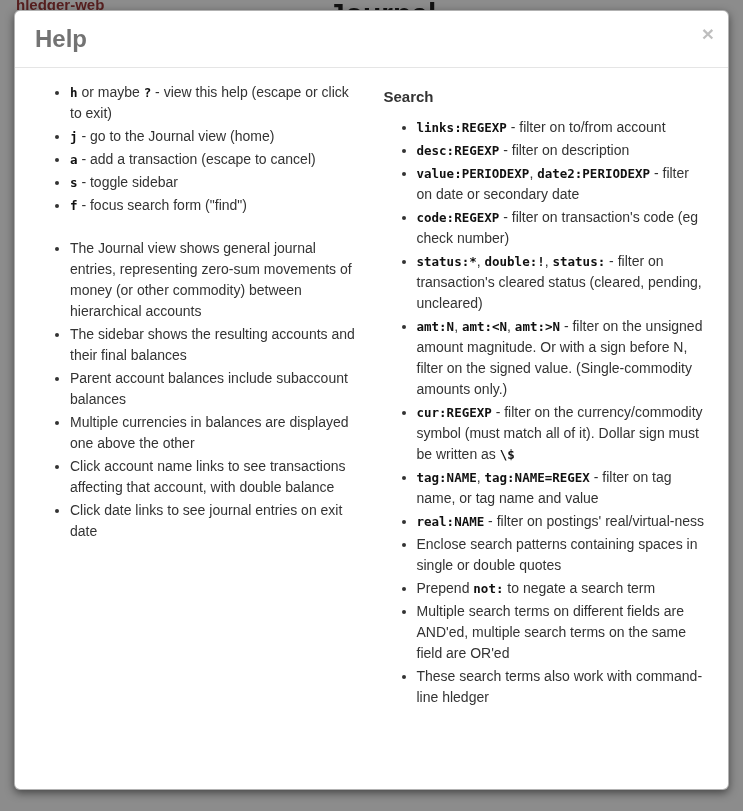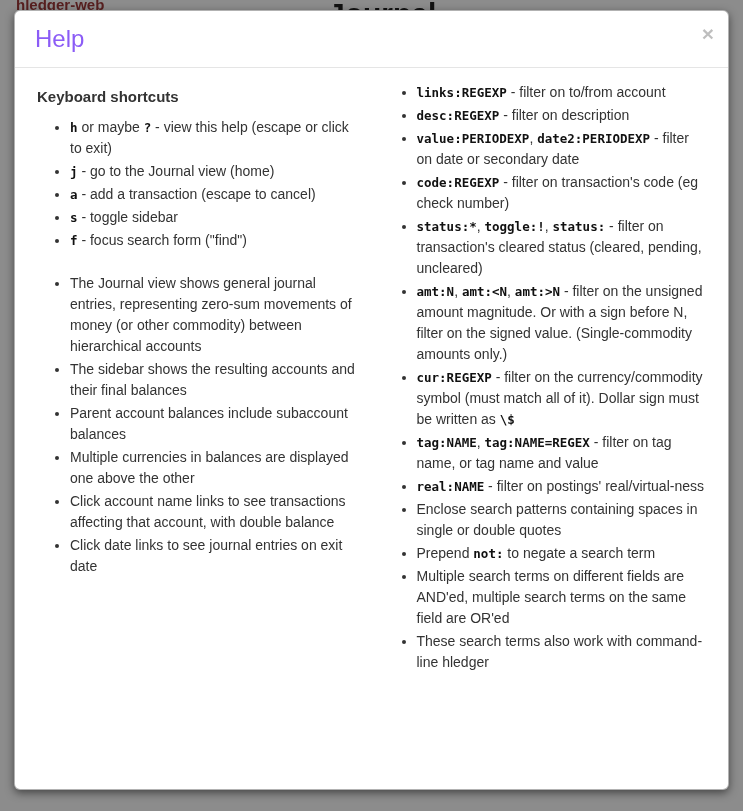--- a/index.html
+++ b/index.html
@@ -57,23 +57,23 @@
     box-sizing: border-box;
   }
   .modal-header {
     position: relative;
     padding: 14px 20px 13px 20px;
     border-bottom: 1px solid #e5e5e5;
   }
   .modal-title {
     margin: 0;
     font-size: 24px;
-    font-weight: 400;
+    font-weight: 700;
     line-height: 1.2;
-    color: #8b5cf6;
+    color: #737373;
   }
   .close {
     position: absolute;
     top: 12px;
     right: 14px;
     border: none;
     background: transparent;
     font-size: 21px;
     font-weight: bold;
     line-height: 1;
@@ -125,44 +125,44 @@
 
 <div class="backdrop"></div>
 
 <div class="modal" role="dialog">
   <div class="modal-header">
     <h3 class="modal-title">Help</h3>
     <button class="close">×</button>
   </div>
   <div class="modal-body">
     <div class="col">
-      <h4 class="section">Keyboard shortcuts</h4>
       <ul>
           <li><code>h</code> or maybe <code>?</code> - view this help (escape or click to exit)</li>
           <li><code>j</code> - go to the Journal view (home)</li>
           <li><code>a</code> - add a transaction (escape to cancel)</li>
           <li><code>s</code> - toggle sidebar</li>
           <li><code>f</code> - focus search form ("find")</li>
         </ul>
       <ul>
           <li>The Journal view shows general journal entries, representing zero-sum movements of money (or other commodity) between hierarchical accounts</li>
           <li>The sidebar shows the resulting accounts and their final balances</li>
           <li>Parent account balances include subaccount balances</li>
           <li>Multiple currencies in balances are displayed one above the other</li>
           <li>Click account name links to see transactions affecting that account, with double balance</li>
           <li>Click date links to see journal entries on exit date</li>
         </ul>
     </div>
     <div class="col">
+      <h4 class="section">Search</h4>
       <ul>
           <li><code>links:REGEXP</code> - filter on to/from account</li>
           <li><code>desc:REGEXP</code> - filter on description</li>
           <li><code>value:PERIODEXP</code>, <code>date2:PERIODEXP</code> - filter on date or secondary date</li>
           <li><code>code:REGEXP</code> - filter on transaction's code (eg check number)</li>
-          <li><code>status:*</code>, <code>toggle:!</code>, <code>status:</code> - filter on transaction's cleared status (cleared, pending, uncleared)</li>
+          <li><code>status:*</code>, <code>double:!</code>, <code>status:</code> - filter on transaction's cleared status (cleared, pending, uncleared)</li>
           <li><code>amt:N</code>, <code>amt:&lt;N</code>, <code>amt:&gt;N</code> - filter on the unsigned amount magnitude. Or with a sign before N, filter on the signed value. (Single-commodity amounts only.)</li>
           <li><code>cur:REGEXP</code> - filter on the currency/commodity symbol (must match all of it). Dollar sign must be written as <code>\$</code></li>
           <li><code>tag:NAME</code>, <code>tag:NAME=REGEX</code> - filter on tag name, or tag name and value</li>
           <li><code>real:NAME</code> - filter on postings' real/virtual-ness</li>
           <li>Enclose search patterns containing spaces in single or double quotes</li>
           <li>Prepend <code>not:</code> to negate a search term</li>
           <li>Multiple search terms on different fields are AND'ed, multiple search terms on the same field are OR'ed</li>
           <li>These search terms also work with command-line hledger</li>
         </ul>
     </div>

